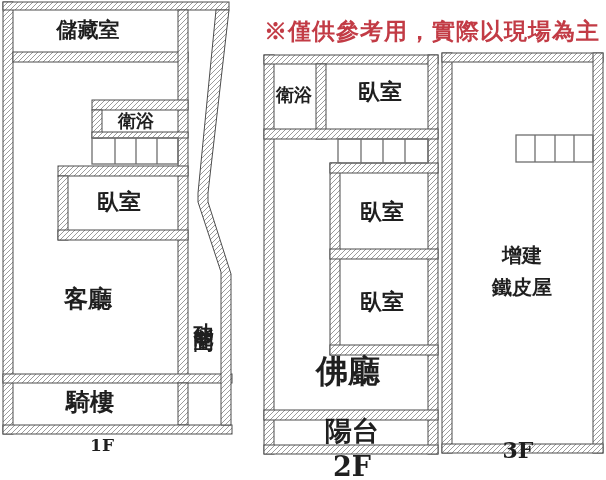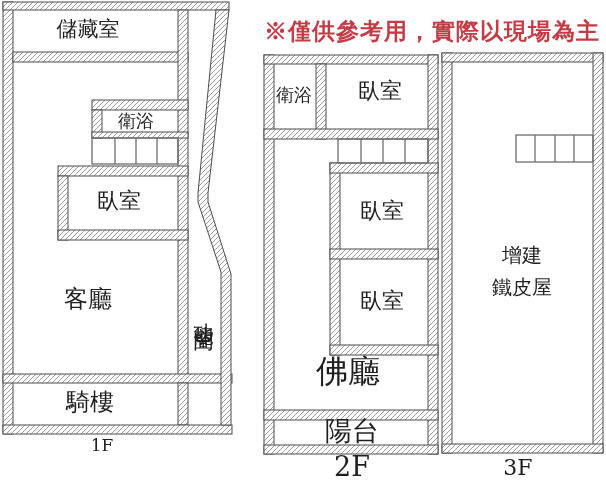--- a/index.html
+++ b/index.html
@@ -13,20 +13,21 @@
   }
   .canvas svg { position: absolute; left: 0; top: 0; }
   .lbl {
     position: absolute;
     transform: translate(-50%, -50%);
     color: #1f1f1f;
     white-space: nowrap;
     font-family: "DejaVu Serif", serif;
     line-height: 1.1;
     text-align: center;
+    font-weight: bold;
   }
   .lbl.vertical {
     writing-mode: vertical-rl;
     text-orientation: upright;
     letter-spacing: 3px;
     white-space: nowrap;
   }
   .lbl.multiline { white-space: pre-line; line-height: 32px; }
   .floor-tag { color: #111111; }
   .disclaimer {
@@ -121,15 +122,15 @@
   <div class="lbl" style="left: 294px; top: 95px; font-size: 18px; color: rgb(31, 31, 31);">衛浴</div>
   <div class="lbl" style="left: 380px; top: 91px; font-size: 22px; color: rgb(31, 31, 31);">臥室</div>
   <div class="lbl" style="left: 382px; top: 211px; font-size: 22px; color: rgb(31, 31, 31);">臥室</div>
   <div class="lbl" style="left: 382px; top: 301px; font-size: 22px; color: rgb(31, 31, 31);">臥室</div>
   <div class="lbl" style="left: 348px; top: 372px; font-size: 32px; color: rgb(31, 31, 31);">佛廳</div>
   <div class="lbl" style="left: 352px; top: 431px; font-size: 27px; color: rgb(31, 31, 31);">陽台</div>
   <div class="lbl floor-tag" style="left: 352px; top: 467px; font-size: 27px; color: rgb(31, 31, 31);">2F</div>
 
   <div class="lbl multiline" style="left: 522px; top: 271px; font-size: 20px; color: rgb(31, 31, 31);">增建
 鐵皮屋</div>
-  <div class="lbl floor-tag" style="left: 518px; top: 468px; font-size: 22px; color: rgb(31, 31, 31);">3F</div>
+  <div class="lbl floor-tag" style="left: 518px; top: 450px; font-size: 22px; color: rgb(31, 31, 31);">3F</div>
 
 </div>
 
 </body></html>

